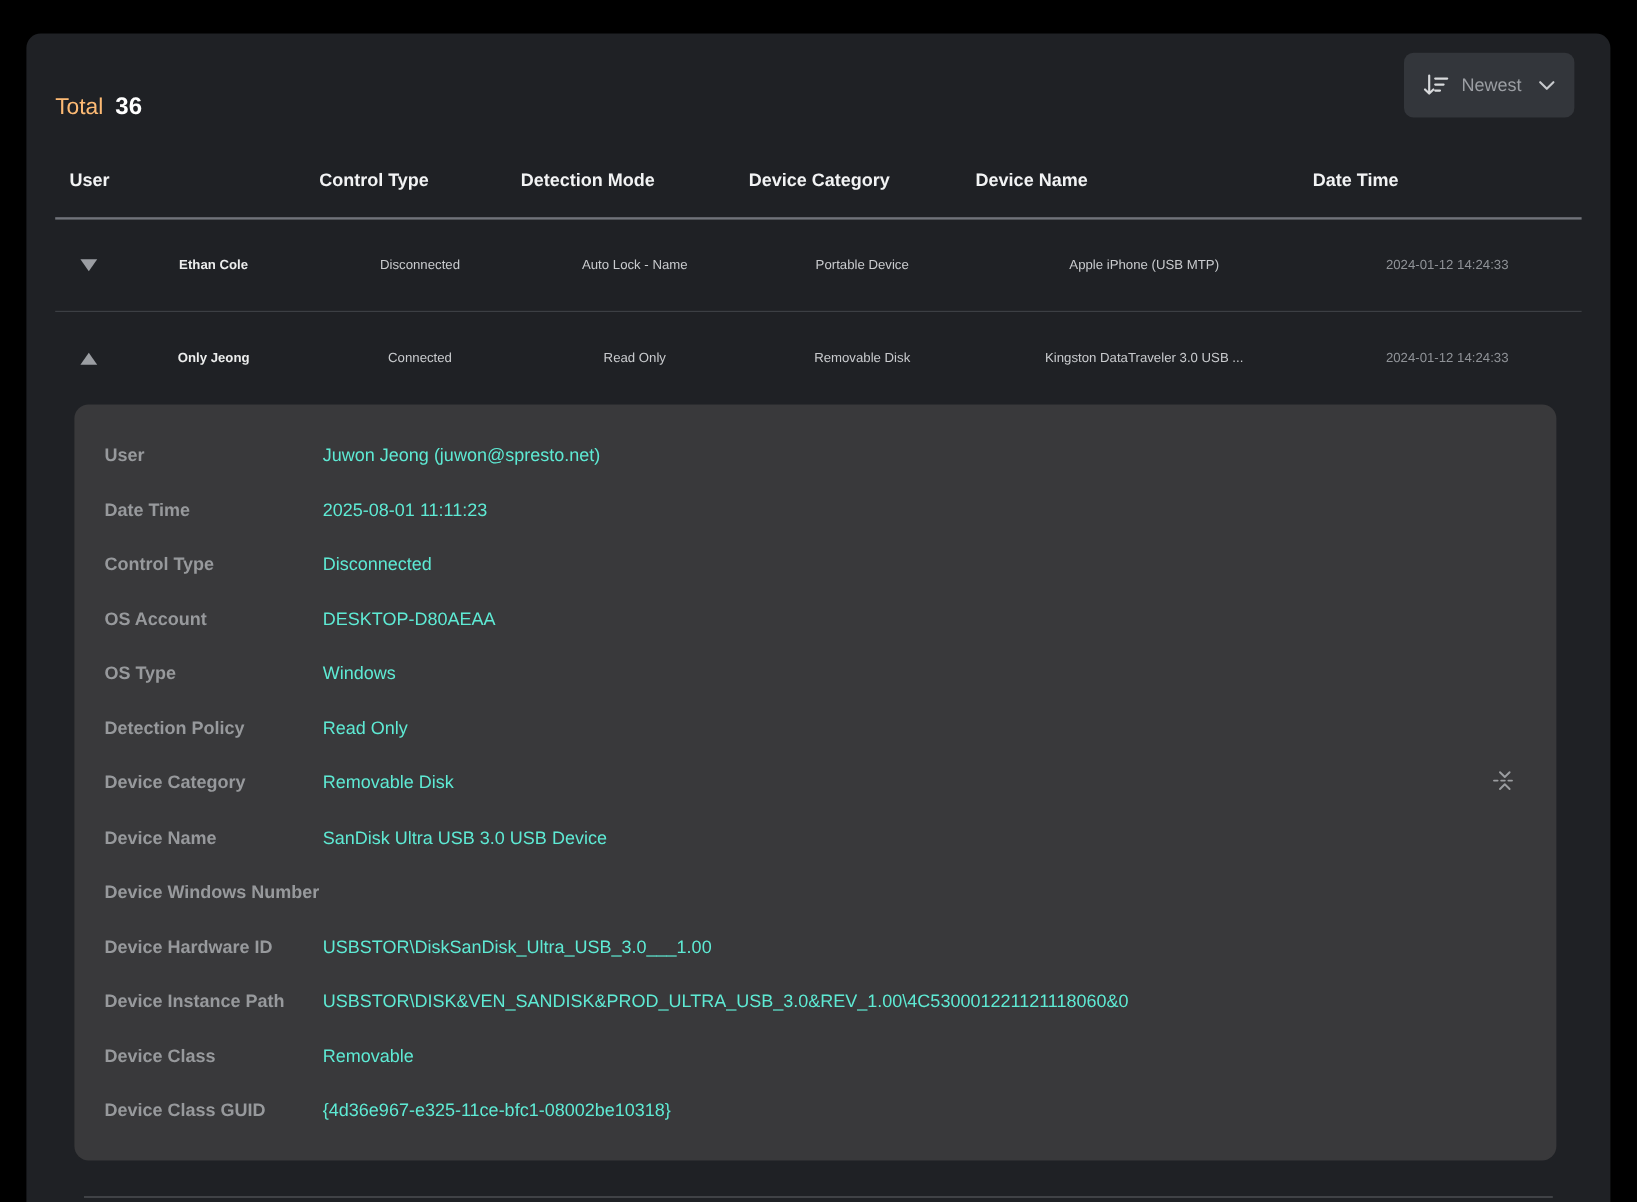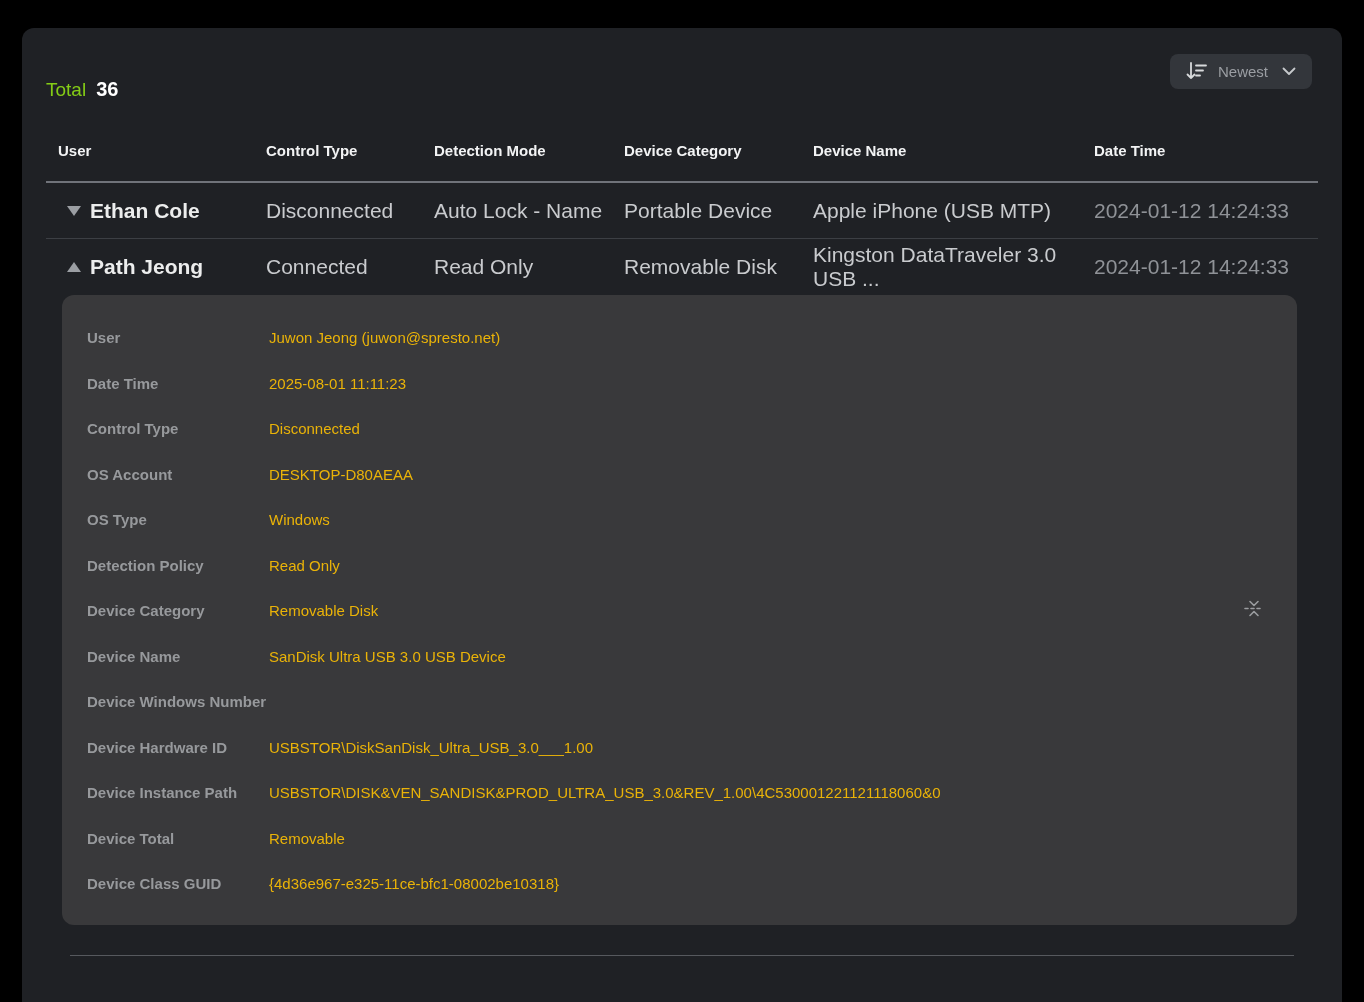--- a/index.html
+++ b/index.html
@@ -18,25 +18,25 @@
   }
   
   .topbar {
     display: flex;
     align-items: center;
     justify-content: space-between;
     padding: 21px 30px 0 24px;
     height: 65px;
   }
   .total-wrap { display: flex; align-items: baseline; gap: 10px; }
-  .total-label { color: #84cc16; font-size: 19px; }
+  .total-label { color: #fdba74; font-size: 19px; }
   .total-count { color: #ffffff; font-size: 20px; font-weight: 700; margin-top: 36px; }
   .sort-button {
     display: flex; align-items: center; gap: 10px;
-    height: 35px; padding: 0 16px;
+    height: 54px; padding: 0 16px;
     background: #33363b;
     border: none; border-radius: 8px;
     cursor: pointer;
   }
   .sort-button .sort-icon { display: flex; }
   .sort-label { color: #9b9ea3; font-size: 15px; }
   .sort-chevron { display: flex; margin-left: 4px; }
   
   .table { margin: 0 24px; }
   .grid-row {
@@ -50,24 +50,25 @@
     padding-bottom: 22px;
     border-bottom: 2px solid #70737a;
   }
   .th {
     color: #f2f3f4;
     font-size: 15px;
     font-weight: 700;
   }
   .th-user { grid-column: 1 / 3; padding-left: 12px; }
   .trow {
-    height: 56px;
-    font-size: 21px;
+    height: 77px;
+    font-size: 11px;
     color: #c9cbce;
     cursor: pointer;
+    text-align: center;
   }
   .trow-divider { border-bottom: 1px solid #3c3f44; }
   .cell-expander { display: flex; justify-content: flex-start; padding-left: 21px; }
   .tri {
     width: 0; height: 0;
     border-left: 7px solid transparent;
     border-right: 7px solid transparent;
   }
   .tri-down { border-top: 10px solid #9b9ea3; }
   .tri-up { border-bottom: 10px solid #9b9ea3; }
@@ -86,21 +87,21 @@
     align-items: center;
     height: 45.5px;
     font-size: 15px;
   }
   .detail-label {
     width: 182px;
     flex: 0 0 182px;
     color: #97999c;
     font-weight: 700;
   }
-  .detail-value { color: #eab308; }
+  .detail-value { color: #5eead4; }
   .collapse-button {
     position: absolute;
     right: 26px; top: 50%;
     transform: translateY(-50%);
     background: none; border: none;
     cursor: pointer;
     display: flex;
     padding: 4px;
   }
   
@@ -155,21 +156,21 @@
       <div>Auto Lock - Name</div>
       <div>Portable Device</div>
       <div>Apple iPhone (USB MTP)</div>
       <div class="cell-date">2024-01-12 14:24:33</div>
     </div>
 
     <div class="grid-row trow">
       <div class="cell-expander">
         <span class="tri tri-up"></span>
       </div>
-      <div class="cell-user">Path Jeong</div>
+      <div class="cell-user">Only Jeong</div>
       <div>Connected</div>
       <div>Read Only</div>
       <div>Removable Disk</div>
       <div>Kingston DataTraveler 3.0 USB ...</div>
       <div class="cell-date">2024-01-12 14:24:33</div>
     </div>
 
     <div class="detail-panel">
 
       <div class="detail-row">
@@ -209,21 +210,21 @@
       </div>
       <div class="detail-row">
         <div class="detail-label">Device Hardware ID</div>
         <div class="detail-value">USBSTOR\DiskSanDisk_Ultra_USB_3.0___1.00</div>
       </div>
       <div class="detail-row">
         <div class="detail-label">Device Instance Path</div>
         <div class="detail-value">USBSTOR\DISK&amp;VEN_SANDISK&amp;PROD_ULTRA_USB_3.0&amp;REV_1.00\4C530001221121118060&amp;0</div>
       </div>
       <div class="detail-row">
-        <div class="detail-label">Device Total</div>
+        <div class="detail-label">Device Class</div>
         <div class="detail-value">Removable</div>
       </div>
       <div class="detail-row">
         <div class="detail-label">Device Class GUID</div>
         <div class="detail-value">{4d36e967-e325-11ce-bfc1-08002be10318}</div>
       </div>
 
       <button class="collapse-button">
         <span>
           <svg width="26" height="26" viewBox="0 0 26 26" fill="none">

